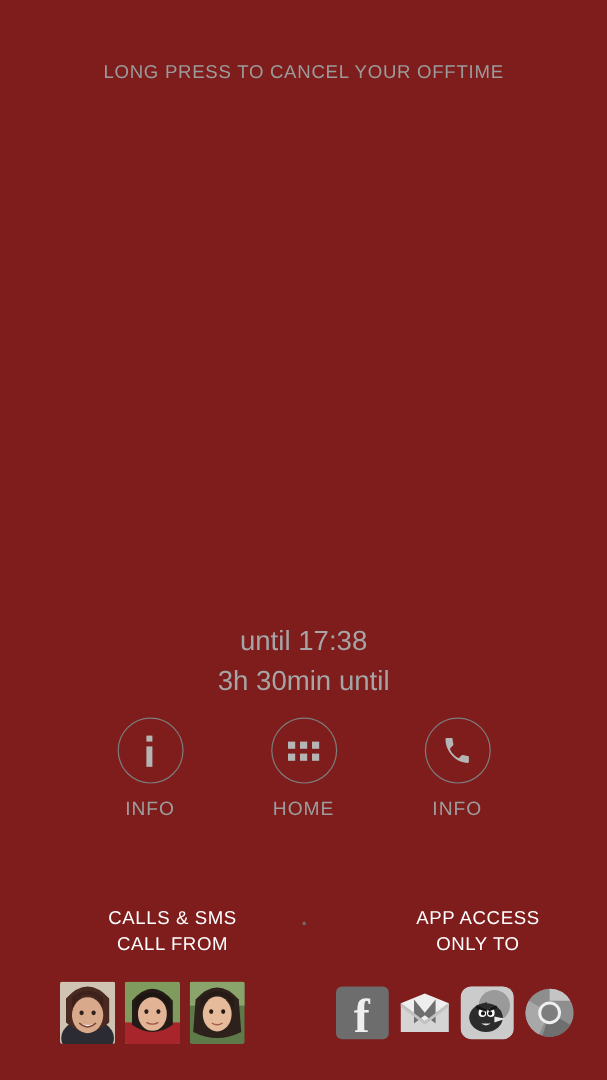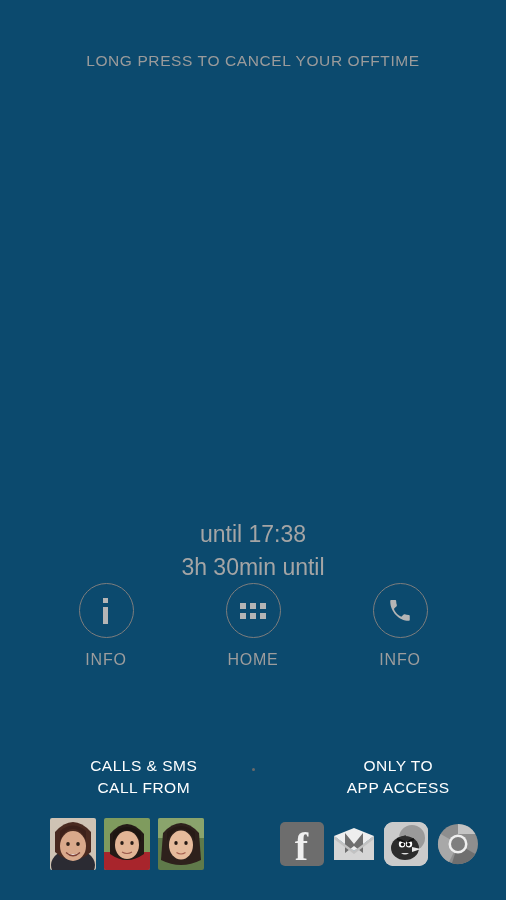--- a/index.html
+++ b/index.html
@@ -14,21 +14,21 @@
   body {
     font-family: "Liberation Sans", sans-serif;
     color: #ffffff;
     position: relative;
   }
 
   .screen {
     position: relative;
     width: 506px;
     height: 900px;
-    background: #0c4a6e;
+    background: #7f1d1d;
     display: flex;
     flex-direction: column;
     align-items: center;
   }
 
   
   .top-hint {
     position: absolute;
     top: 52px;
     left: 0;
@@ -84,26 +84,26 @@
   }
   .timing .remaining {
     display: block;
     font-size: 23px;
     line-height: 34px;
   }
 
   
   .actions {
     position: absolute;
-    top: 583px;
-    left: 0;
-    width: 100%;
-    display: flex;
-    justify-content: center;
-    gap: 37px;
+    top: 598px;
+    left: 0;
+    width: 100%;
+    display: flex;
+    justify-content: center;
+    gap: 18px;
   }
   .action {
     width: 110px;
     display: flex;
     flex-direction: column;
     align-items: center;
     cursor: pointer;
   }
   .action-circle {
     width: 55px;
@@ -313,22 +313,22 @@
   <div class="permissions">
     <div class="perm-col">
       <div class="perm-title">
         <span>CALLS &amp; SMS</span>
         <span>CALL FROM</span>
       </div>
     </div>
     <div class="perm-dot"></div>
     <div class="perm-col">
       <div class="perm-title">
+        <span>APP ACCESS</span>
         <span>ONLY TO</span>
-        <span>APP ACCESS</span>
       </div>
     </div>
   </div>
 
   <div class="perm-items">
 
     <div class="items-col">
 
       <div class="avatar">
         <svg width="46" height="52" viewBox="0 0 46 52">

